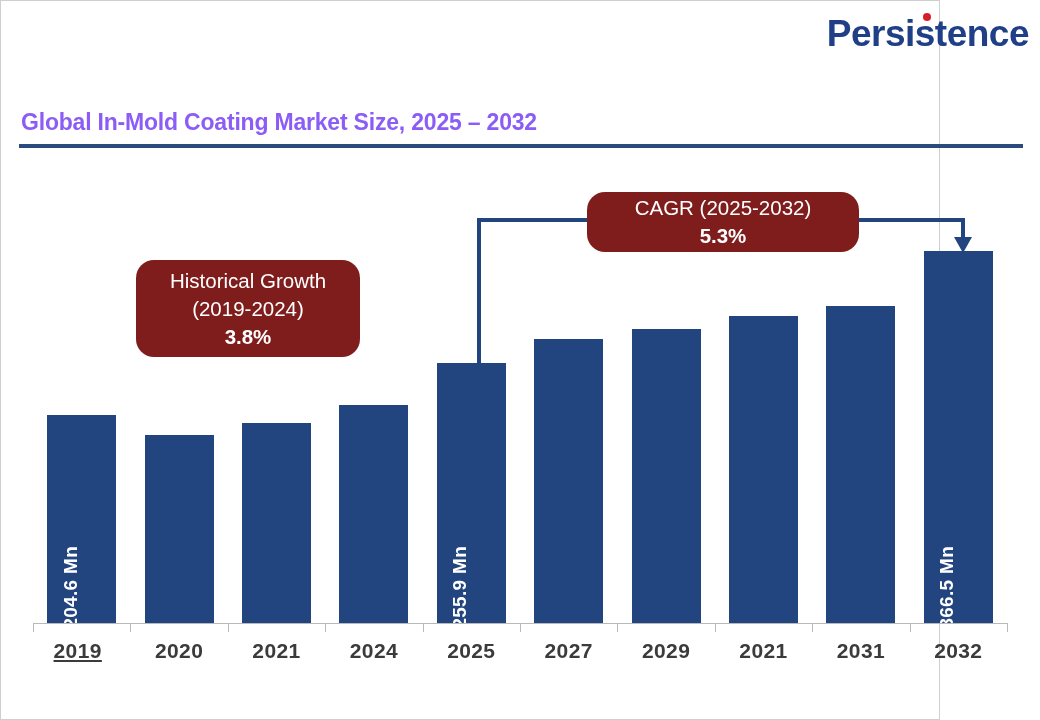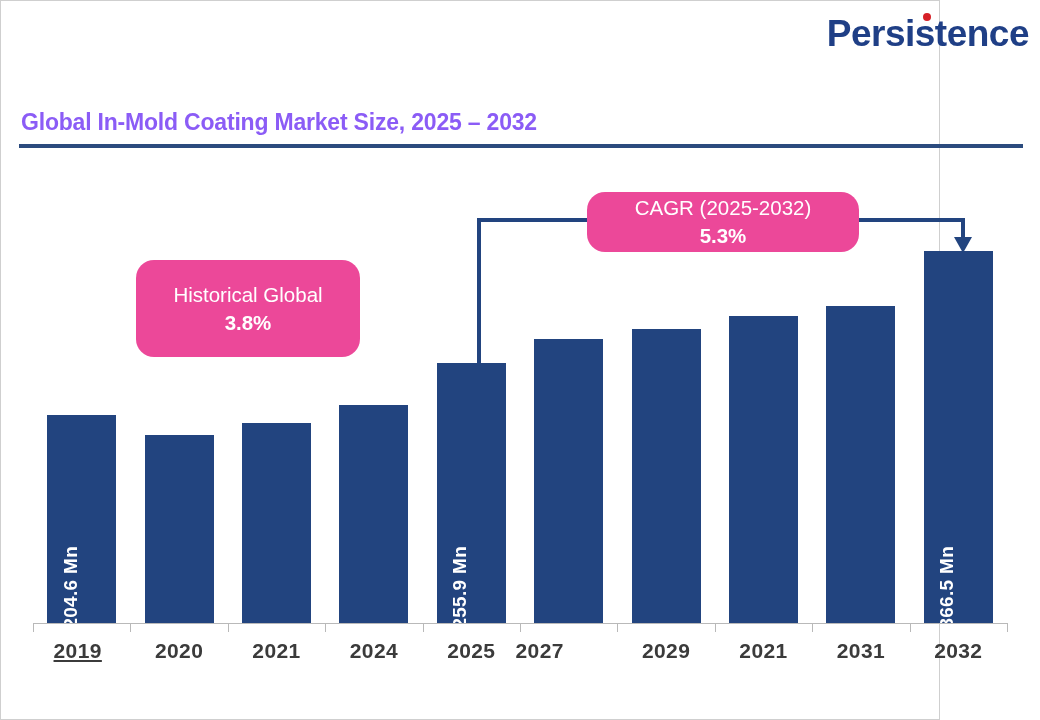--- a/index.html
+++ b/index.html
@@ -129,21 +129,21 @@
     font-size: 21px;
     font-weight: bold;
     color: #3b3b3b;
     text-align: center;
     letter-spacing: 0.4px;
   }
 
   
   .callout {
     position: absolute;
-    background: #ec4899;
+    background: #7f1d1d;
     border-radius: 18px;
     color: #ffffff;
     text-align: center;
     display: flex;
     flex-direction: column;
     justify-content: center;
     align-items: center;
     z-index: 5;
   }
   .callout .c-line {
@@ -226,21 +226,21 @@
       <div class="xtick-label" style="left: 324.2px; width: 97.4px;">2024</div>
       <div class="bar" style="left: 435.8px; width: 69px; height: 259.74px;">
         <div class="bar-label-wrap">
           <div class="bar-label">US$ 255.9 Mn</div>
         </div>
       </div>
       <div class="tick" style="left: 422px;"></div>
       <div class="xtick-label" style="left: 421.6px; width: 97.4px;">2025</div>
       <div class="bar" style="left: 533.2px; width: 69px; height: 284.202px;"></div>
       <div class="tick" style="left: 519px;"></div>
-      <div class="xtick-label" style="left: 490px; width: 97.4px;">2027</div>
+      <div class="xtick-label" style="left: 519px; width: 97.4px;">2027</div>
       <div class="bar" style="left: 630.6px; width: 69px; height: 294.352px;"></div>
       <div class="tick" style="left: 616px;"></div>
       <div class="xtick-label" style="left: 616.4px; width: 97.4px;">2029</div>
       <div class="bar" style="left: 728px; width: 69px; height: 306.532px;"></div>
       <div class="tick" style="left: 714px;"></div>
       <div class="xtick-label" style="left: 713.8px; width: 97.4px;">2021</div>
       <div class="bar" style="left: 825.4px; width: 69px; height: 316.682px;"></div>
       <div class="tick" style="left: 811px;"></div>
       <div class="xtick-label" style="left: 811.2px; width: 97.4px;">2031</div>
       <div class="bar" style="left: 922.8px; width: 69px; height: 372px;">
@@ -248,21 +248,22 @@
           <div class="bar-label">US$ 366.5 Mn</div>
         </div>
       </div>
       <div class="tick" style="left: 909px;"></div>
       <div class="xtick-label" style="left: 908.6px; width: 97.4px;">2032</div>
       <div class="tick" style="left: 1006px;"></div>
     </div>
   <div id="axis-line"></div>
 
   <div class="callout" id="callout-historical">
-    <div class="c-line">Historical Global</div>
+    <div class="c-line">Historical Growth</div>
+    <div class="c-line">(2019-2024)</div>
     <div class="c-val">3.8%</div>
   </div>
 
   <div class="callout" id="callout-cagr">
     <div class="c-line">CAGR (2025-2032)</div>
     <div class="c-val">5.3%</div>
   </div>
 
 
 </div>

